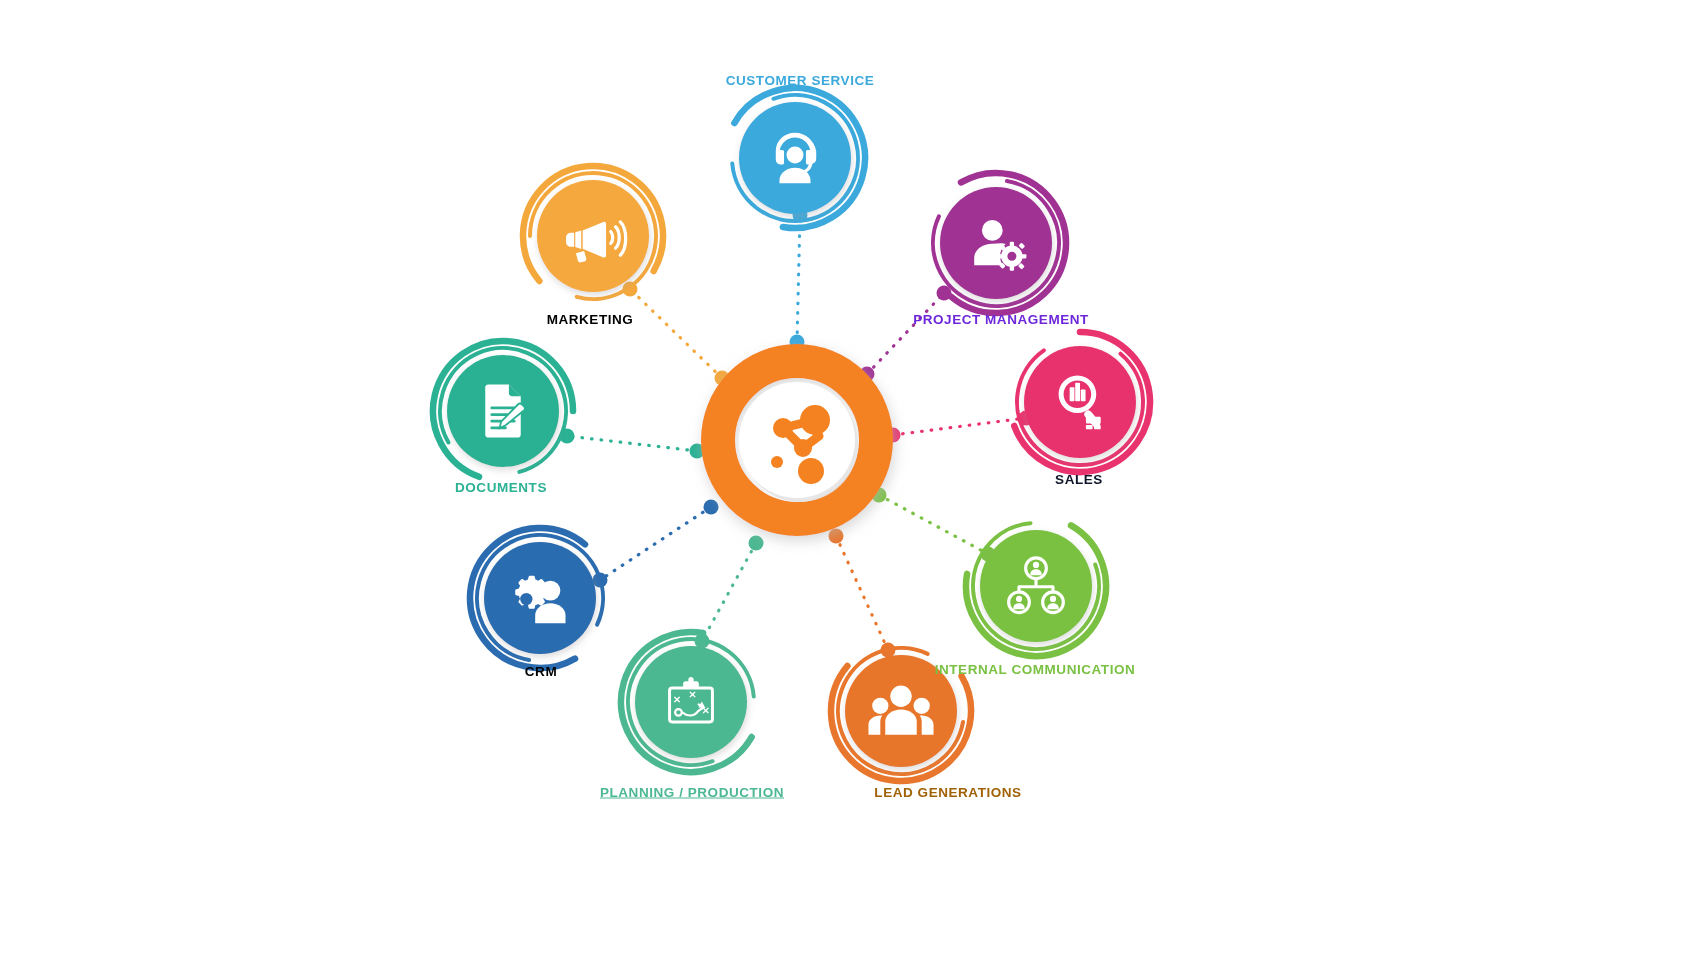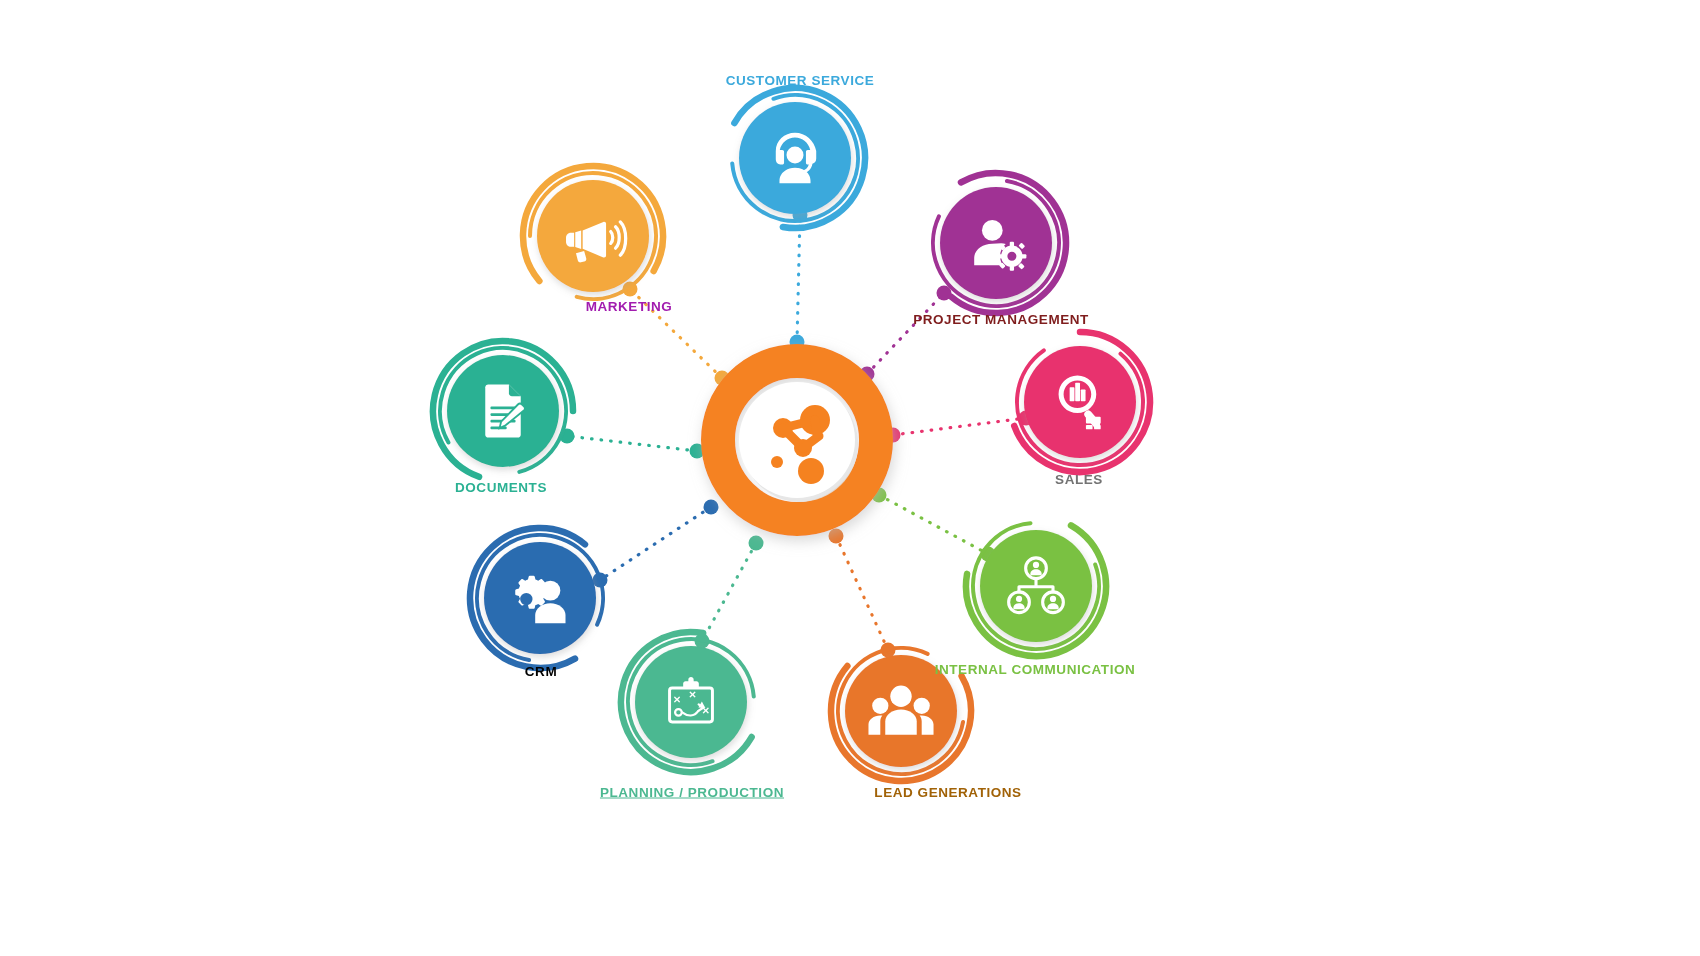--- a/index.html
+++ b/index.html
@@ -289,23 +289,23 @@
           <path d="M 783 428 L 815 420" stroke="#F58220" stroke-width="9" stroke-linecap="round" fill="none"></path>
           <path d="M 783 428 L 803 448" stroke="#F58220" stroke-width="9" stroke-linecap="round" fill="none"></path>
           <path d="M 803 448 L 819 436" stroke="#F58220" stroke-width="9" stroke-linecap="round" fill="none"></path>
           <path d="M 817 434 L 815 420" stroke="#F58220" stroke-width="9" stroke-linecap="round" fill="none"></path>
         </g>
       </g>
   </svg>
 
   <div id="labels">
       <div class="node-label" style="left: 800px; top: 80px; color: rgb(59, 169, 220); text-align: center;">CUSTOMER SERVICE</div>
-      <div class="node-label" style="left: 1001px; top: 319px; color: #7f1d1d;">PROJECT MANAGEMENT</div>
-      <div class="node-label" style="left: 1079px; top: 479px; color: #737373;">SALES</div>
+      <div class="node-label" style="left: 1001px; top: 319px; color: #6d28d9;">PROJECT MANAGEMENT</div>
+      <div class="node-label" style="left: 1079px; top: 479px; color: #0f172a;">SALES</div>
       <div class="node-label" style="left: 1035px; top: 659px; color: rgb(122, 193, 67); margin-top: 10px;">INTERNAL COMMUNICATION</div>
       <div class="node-label" style="left: 903px; top: 792px; color: #a16207; margin-left: 45px;">LEAD GENERATIONS</div>
       <div class="node-label" style="left: 692px; top: 792px; color: rgb(76, 184, 145); text-decoration: underline;">PLANNING / PRODUCTION</div>
       <div class="node-label" style="left: 541px; top: 671px; color: #000000;">CRM</div>
       <div class="node-label" style="left: 501px; top: 487px; color: rgb(43, 177, 147); text-align: right;">DOCUMENTS</div>
-      <div class="node-label" style="left: 590px; top: 306px; color: #a21caf; margin-left: 39px;">MARKETING</div>
+      <div class="node-label" style="left: 590px; top: 319px; color: #000000;">MARKETING</div>
     </div>
 
 </div>
 
 </body></html>

